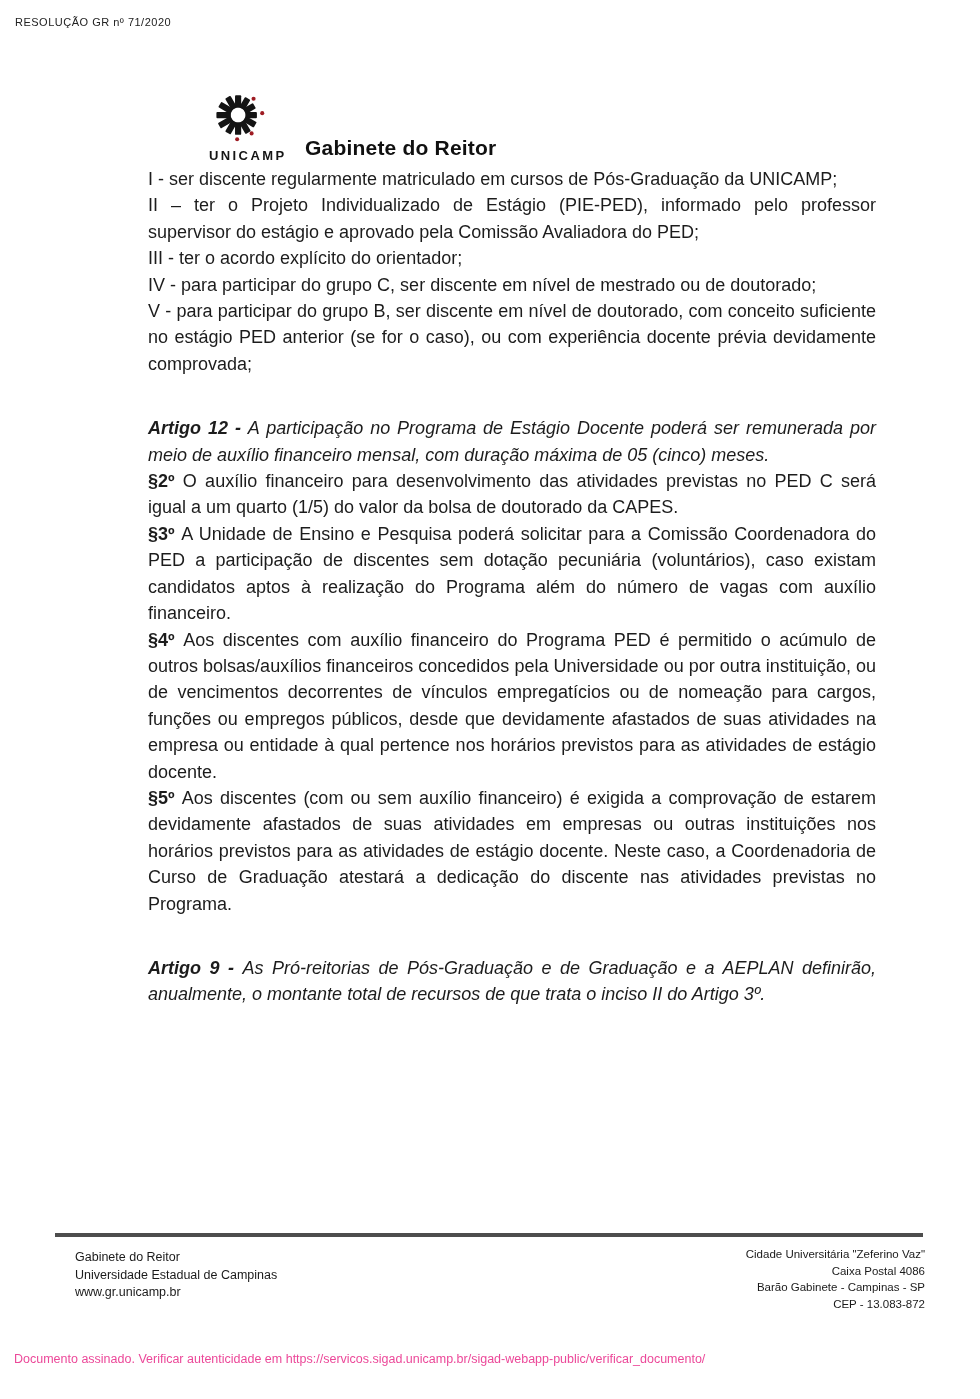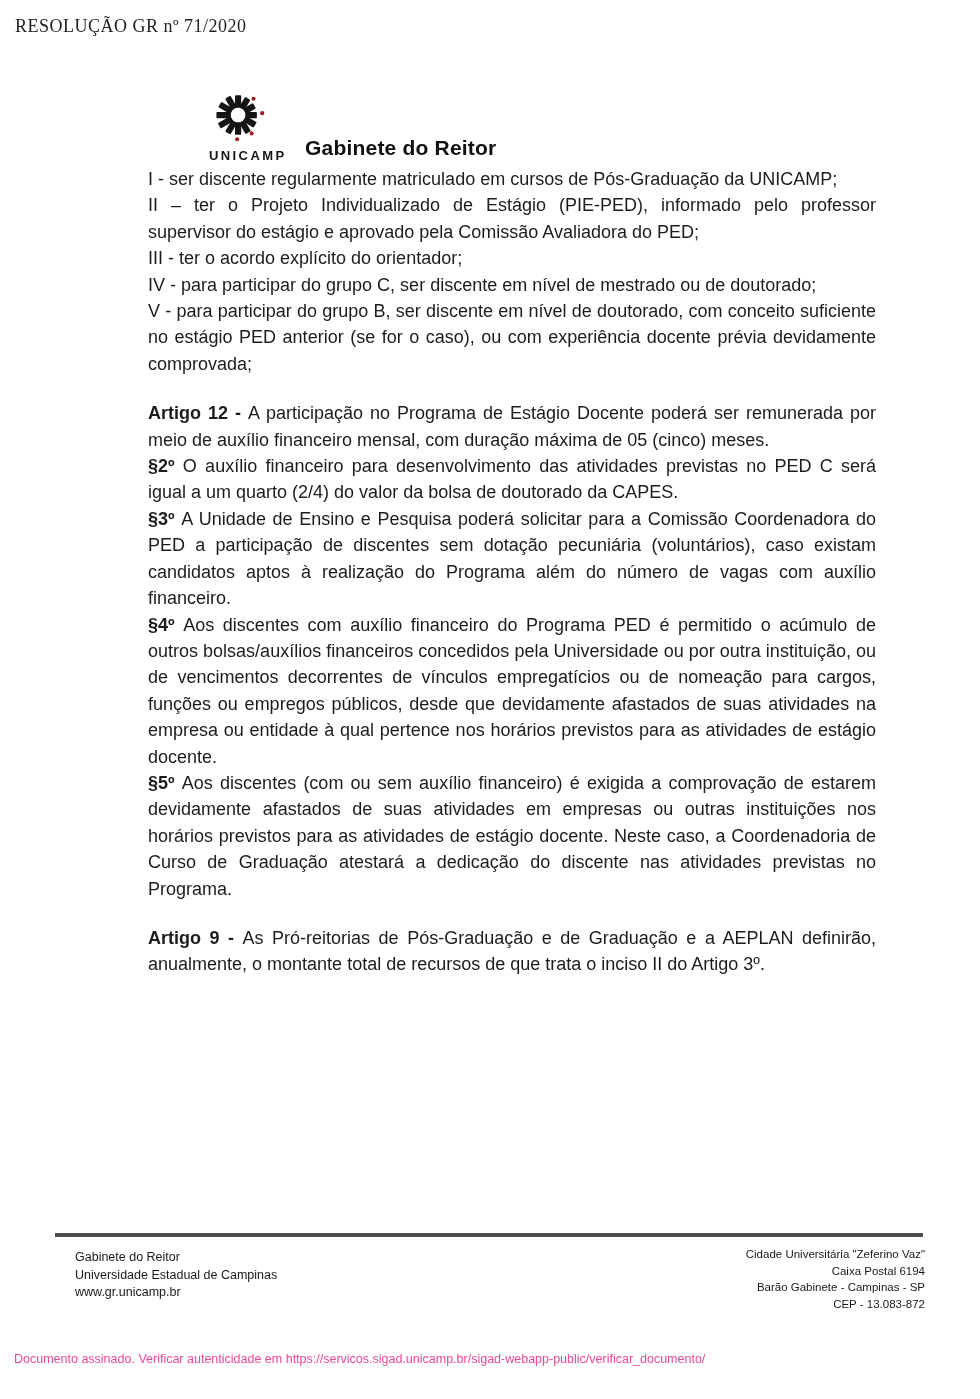--- a/index.html
+++ b/index.html
@@ -1,33 +1,33 @@
 <!DOCTYPE html>
 <html><head>
 <meta charset="utf-8">
 <style>
   html,body{margin:0;padding:0;background:#ffffff;}
   .page{
     position:relative;width:980px;height:1399px;background:#ffffff;overflow:hidden;
     font-family:"Liberation Sans",sans-serif;color:#1b1b1b;
   }
   .doc-ref{
-    position:absolute;left:15px;top:16px;font-size:18px;letter-spacing:0.5px;color:#222;font-family:Liberation Serif, serif;
+    position:absolute;left:15px;top:16px;font-size:11px;letter-spacing:0.5px;color:#222;
   }
   .logo-wrap{position:absolute;left:209px;top:90px;width:64px;text-align:center;}
   .logo-caption{font-size:13px;font-weight:bold;letter-spacing:2.4px;margin-top:0;color:#151515;}
   .doc-title{
     position:absolute;left:305px;top:136px;font-size:21px;font-weight:bold;color:#101010;letter-spacing:0.2px;
   }
   .doc-body{
     position:absolute;left:148px;top:166px;width:728px;
     font-size:18px;line-height:26.4px;text-align:justify;color:#1c1c1c;
   }
   .para{margin:0;}
-  .para.gap{margin-top:23px;}
+  .para.gap{margin-top:38px;font-style:italic;}
   .lead{font-weight:bold;}
   .footer-rule{position:absolute;left:55px;top:1233px;width:868px;height:4px;background:#4d4d4d;}
   .footer-left{
     position:absolute;left:75px;top:1249px;font-size:12.5px;line-height:17.5px;color:#1a1a1a;
   }
   .footer-right{
     position:absolute;right:55px;top:1246px;font-size:11.5px;line-height:16.5px;text-align:right;color:#1a1a1a;
   }
   .signature{
     position:absolute;left:14px;top:1350px;font-size:12.5px;line-height:18.5px;color:#ec4899;
@@ -77,21 +77,21 @@
       <p class="para"><span>III - ter o acordo explícito do orientador;</span></p>
 
       <p class="para"><span>IV - para participar do grupo C, ser discente em nível de mestrado ou de doutorado;</span></p>
 
       <p class="para"><span>V - para participar do grupo B, ser discente em nível de doutorado, com conceito suficiente no estágio PED anterior (se for o caso), ou com experiência docente prévia devidamente comprovada;</span></p>
 
 
       <p class="para gap"><b class="lead">Artigo 12 - </b><span>A participação no Programa de Estágio Docente poderá ser remunerada por meio de auxílio financeiro mensal, com duração máxima de 05 (cinco) meses.</span></p>
 
 
-      <p class="para"><b class="lead">§2º </b><span>O auxílio financeiro para desenvolvimento das atividades previstas no PED C será igual a um quarto (2/4) do valor da bolsa de doutorado da CAPES.</span></p>
+      <p class="para"><b class="lead">§2º </b><span>O auxílio financeiro para desenvolvimento das atividades previstas no PED C será igual a um quarto (1/5) do valor da bolsa de doutorado da CAPES.</span></p>
 
       <p class="para"><b class="lead">§3º </b><span>A Unidade de Ensino e Pesquisa poderá solicitar para a Comissão Coordenadora do PED a participação de discentes sem dotação pecuniária (voluntários), caso existam candidatos aptos à realização do Programa além do número de vagas com auxílio financeiro.</span></p>
 
       <p class="para"><b class="lead">§4º </b><span>Aos discentes com auxílio financeiro do Programa PED é permitido o acúmulo de outros bolsas/auxílios financeiros concedidos pela Universidade ou por outra instituição, ou de vencimentos decorrentes de vínculos empregatícios ou de nomeação para cargos, funções ou empregos públicos, desde que devidamente afastados de suas atividades na empresa ou entidade à qual pertence nos horários previstos para as atividades de estágio docente.</span></p>
 
       <p class="para"><b class="lead">§5º </b><span>Aos discentes (com ou sem auxílio financeiro) é exigida a comprovação de estarem devidamente afastados de suas atividades em empresas ou outras instituições nos horários previstos para as atividades de estágio docente. Neste caso, a Coordenadoria de Curso de Graduação atestará a dedicação do discente nas atividades previstas no Programa.</span></p>
 
       <p class="para gap"><b class="lead">Artigo 9 - </b><span>As Pró-reitorias de Pós-Graduação e de Graduação e a AEPLAN definirão, anualmente, o montante total de recursos de que trata o inciso II do Artigo 3º.</span></p>
     </div>
 
@@ -103,21 +103,21 @@
 
       <div>Universidade Estadual de Campinas</div>
 
       <div>www.gr.unicamp.br</div>
     </div>
 
   <div class="footer-right">
 
       <div>Cidade Universitária "Zeferino Vaz"</div>
 
-      <div>Caixa Postal 6194</div>
+      <div>Caixa Postal 4086</div>
 
       <div>Barão Gabinete - Campinas - SP</div>
 
       <div>CEP - 13.083-872</div>
     </div>
 
   <div class="signature">
     <div>Documento assinado. Verificar autenticidade em https://servicos.sigad.unicamp.br/sigad-webapp-public/verificar_documento/</div>
   </div>
 

